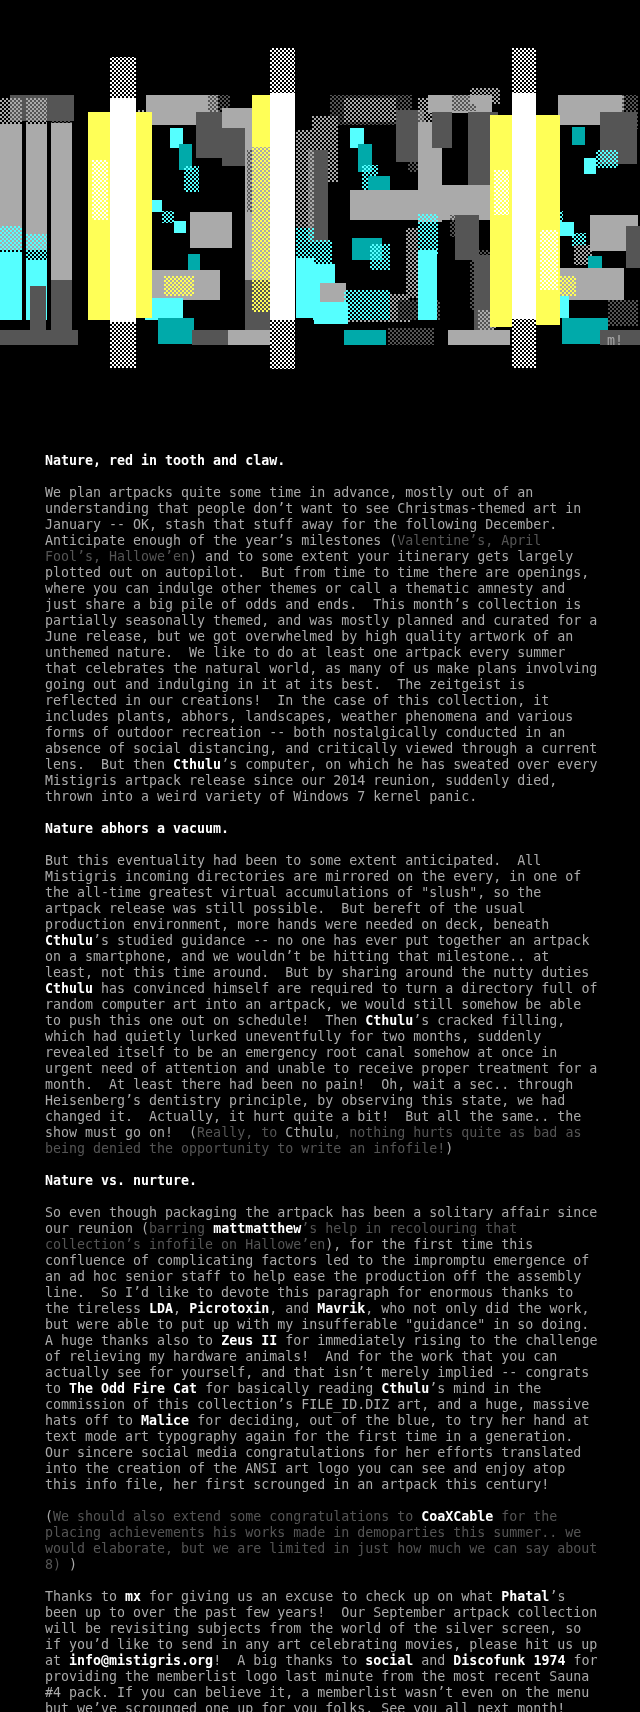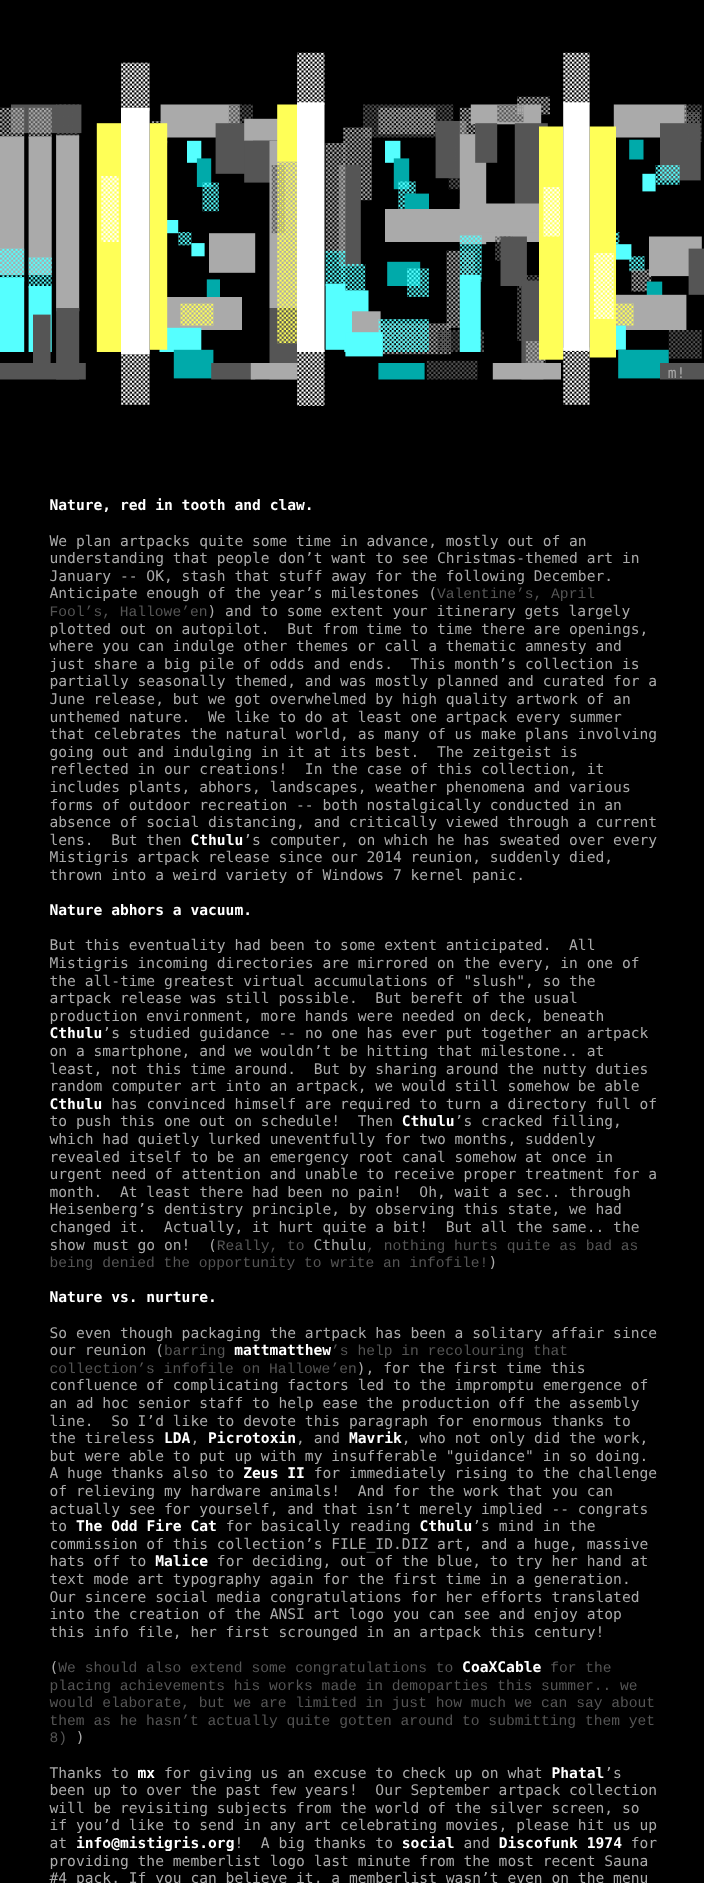--- a/index.html
+++ b/index.html
@@ -6,21 +6,21 @@
   body{width:640px;height:1712px;position:relative;overflow:hidden;
        font-family:"DejaVu Sans Mono",monospace;}
   #logo{position:absolute;left:0;top:0;}
   #sig{position:absolute;left:607px;top:334px;color:#A8A8A8;
        font:13.3px/14px "DejaVu Sans Mono",monospace;}
   #text{position:absolute;left:45px;top:453px;width:595px;
         font-size:13.3px;line-height:16px;}
   .tl{height:16px;white-space:pre;}
   .r-n{color:var(--fg-n);}
   .r-b{color:var(--fg-b);font-weight:bold;}
-  .r-d{color:var(--fg-d);font-family:Liberation Mono, monospace;}
+  .r-d{color:var(--fg-d);}
 </style>
 </head>
 <body>
 
 <svg id="logo" width="640" height="380" viewBox="0 0 640 380" xmlns="http://www.w3.org/2000/svg">
   <defs>
     <pattern id="p-lg" width="4" height="4" patternUnits="userSpaceOnUse">
       <rect width="2" height="2" fill="var(--lg)"></rect>
         <rect x="2" y="2" width="2" height="2" fill="var(--lg)"></rect>
     </pattern>
@@ -198,22 +198,22 @@
     <div class="tl"><span class="r-b">Nature abhors a vacuum.</span></div>
     <div class="tl">&nbsp;</div>
     <div class="tl"><span class="r-n">But this eventuality had been to some extent anticipated.  All</span></div>
     <div class="tl"><span class="r-n">Mistigris incoming directories are mirrored on the every, in one of</span></div>
     <div class="tl"><span class="r-n">the all-time greatest virtual accumulations of "slush", so the</span></div>
     <div class="tl"><span class="r-n">artpack release was still possible.  But bereft of the usual</span></div>
     <div class="tl"><span class="r-n">production environment, more hands were needed on deck, beneath</span></div>
     <div class="tl"><span class="r-b">Cthulu</span><span class="r-n">’s studied guidance -- no one has ever put together an artpack</span></div>
     <div class="tl"><span class="r-n">on a smartphone, and we wouldn’t be hitting that milestone.. at</span></div>
     <div class="tl"><span class="r-n">least, not this time around.  But by sharing around the nutty duties</span></div>
+    <div class="tl"><span class="r-b">Cthulu</span><span class="r-n"> has convinced himself are required to turn a directory full of</span></div>
     <div class="tl"><span class="r-n">random computer art into an artpack, we would still somehow be able</span></div>
-    <div class="tl"><span class="r-b">Cthulu</span><span class="r-n"> has convinced himself are required to turn a directory full of</span></div>
     <div class="tl"><span class="r-n">to push this one out on schedule!  Then </span><span class="r-b">Cthulu</span><span class="r-n">’s cracked filling,</span></div>
     <div class="tl"><span class="r-n">which had quietly lurked uneventfully for two months, suddenly</span></div>
     <div class="tl"><span class="r-n">revealed itself to be an emergency root canal somehow at once in</span></div>
     <div class="tl"><span class="r-n">urgent need of attention and unable to receive proper treatment for a</span></div>
     <div class="tl"><span class="r-n">month.  At least there had been no pain!  Oh, wait a sec.. through</span></div>
     <div class="tl"><span class="r-n">Heisenberg’s dentistry principle, by observing this state, we had</span></div>
     <div class="tl"><span class="r-n">changed it.  Actually, it hurt quite a bit!  But all the same.. the</span></div>
     <div class="tl"><span class="r-n">show must go on!  (</span><span class="r-d">Really, to </span><span class="r-n">Cthulu</span><span class="r-d">, nothing hurts quite as bad as</span></div>
     <div class="tl"><span class="r-d">being denied the opportunity to write an infofile!</span><span class="r-n">)</span></div>
     <div class="tl">&nbsp;</div>
@@ -234,21 +234,20 @@
     <div class="tl"><span class="r-n">commission of this collection’s FILE_ID.DIZ art, and a huge, massive</span></div>
     <div class="tl"><span class="r-n">hats off to </span><span class="r-b">Malice</span><span class="r-n"> for deciding, out of the blue, to try her hand at</span></div>
     <div class="tl"><span class="r-n">text mode art typography again for the first time in a generation.</span></div>
     <div class="tl"><span class="r-n">Our sincere social media congratulations for her efforts translated</span></div>
     <div class="tl"><span class="r-n">into the creation of the ANSI art logo you can see and enjoy atop</span></div>
     <div class="tl"><span class="r-n">this info file, her first scrounged in an artpack this century!</span></div>
     <div class="tl">&nbsp;</div>
     <div class="tl"><span class="r-n">(</span><span class="r-d">We should also extend some congratulations to </span><span class="r-b">CoaXCable</span><span class="r-d"> for the</span></div>
     <div class="tl"><span class="r-d">placing achievements his works made in demoparties this summer.. we</span></div>
     <div class="tl"><span class="r-d">would elaborate, but we are limited in just how much we can say about</span></div>
-    <div class="tl"><span class="r-d">them as he hasn’t actually quite gotten around to submitting them yet</span></div>
     <div class="tl"><span class="r-d">8) </span><span class="r-n">)</span></div>
     <div class="tl">&nbsp;</div>
     <div class="tl"><span class="r-n">Thanks to </span><span class="r-b">mx</span><span class="r-n"> for giving us an excuse to check up on what </span><span class="r-b">Phatal</span><span class="r-n">’s</span></div>
     <div class="tl"><span class="r-n">been up to over the past few years!  Our September artpack collection</span></div>
     <div class="tl"><span class="r-n">will be revisiting subjects from the world of the silver screen, so</span></div>
     <div class="tl"><span class="r-n">if you’d like to send in any art celebrating movies, please hit us up</span></div>
     <div class="tl"><span class="r-n">at </span><span class="r-b">info@mistigris.org</span><span class="r-n">!  A big thanks to </span><span class="r-b">social</span><span class="r-n"> and </span><span class="r-b">Discofunk 1974</span><span class="r-n"> for</span></div>
     <div class="tl"><span class="r-n">providing the memberlist logo last minute from the most recent Sauna</span></div>
     <div class="tl"><span class="r-n">#4 pack. If you can believe it, a memberlist wasn’t even on the menu</span></div>
     <div class="tl"><span class="r-n">but we’ve scrounged one up for you folks. See you all next month!</span></div>

